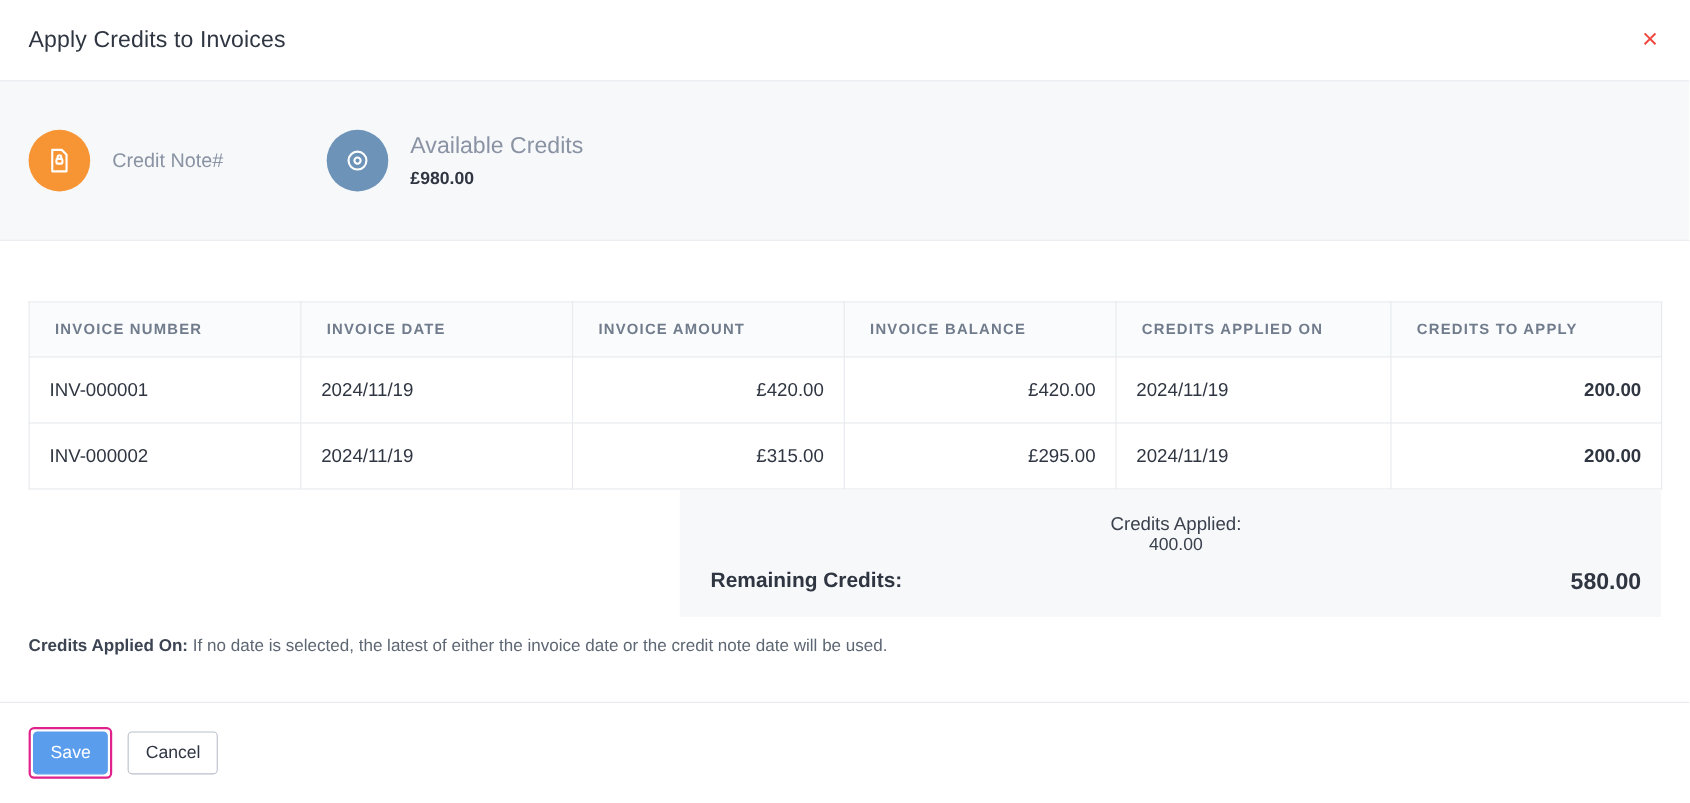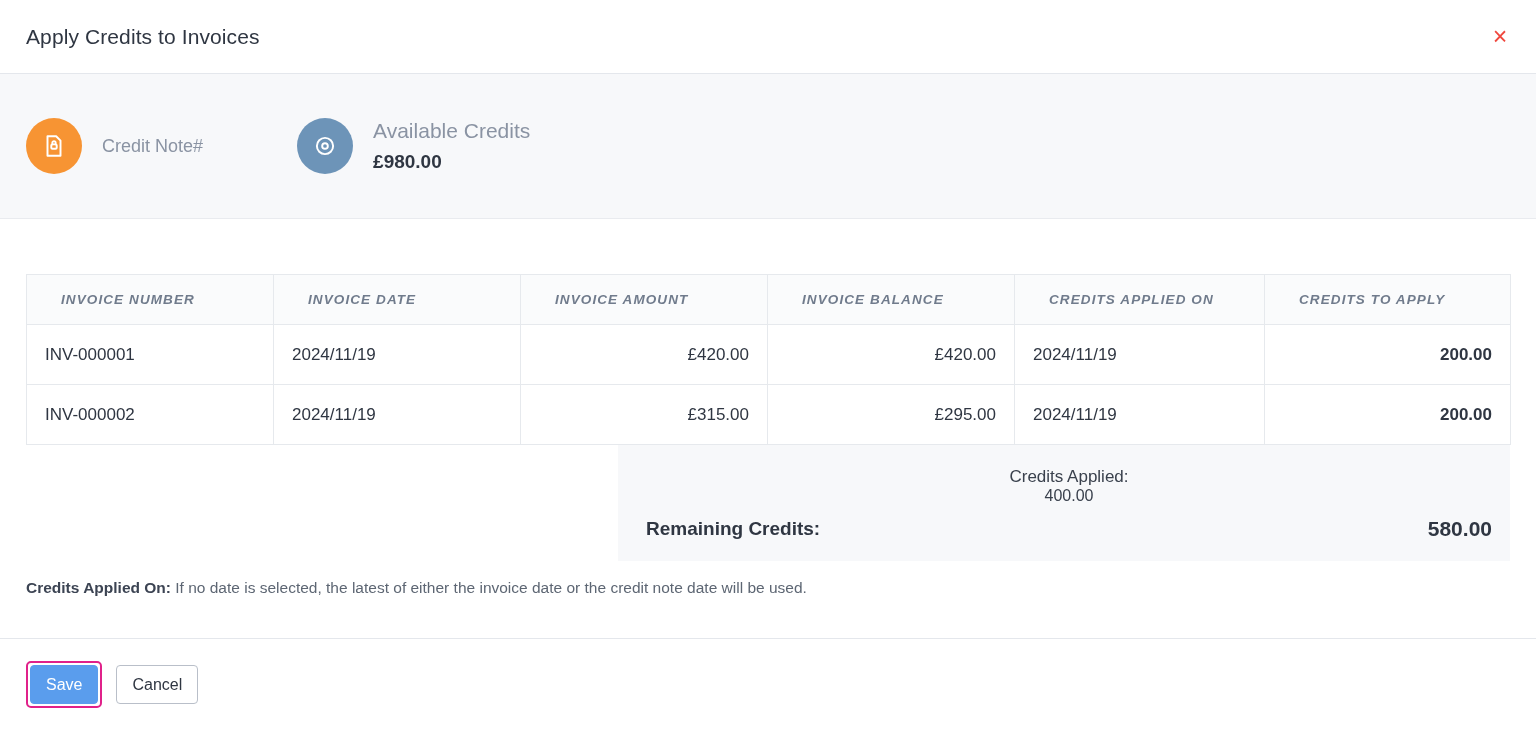--- a/index.html
+++ b/index.html
@@ -83,21 +83,21 @@
   .icon-orange { background: #f79433; }
   .icon-blue   { background: #6d94b8; }
 
   .summary-text { margin-left: 20px; }
   .summary-label {
     font-size: 21px;
     color: #8a93a3;
     line-height: 1.45;
   }
   .summary-value {
-    font-size: 19px;
+    font-size: 16px;
     color: #2f3642;
     font-weight: 700;
     line-height: 1.45;
     margin-top: 2px;
   }
   .credit-note-label {
     font-size: 18px;
     color: #8a93a3;
     margin-left: 20px;
   }
@@ -115,25 +115,24 @@
     table-layout: fixed;
   }
   table.invoice-table th {
     font-size: 13.5px;
     font-weight: 700;
     letter-spacing: 1.1px;
     color: #707b8c;
     text-transform: uppercase;
     background: #fafbfc;
     border: 1px solid #e6e9ed;
-    padding: 15px 34px;
+    padding: 15px 23px;
     height: 50px;
     text-align: left;
     white-space: nowrap;
-    font-style: italic;
   }
   table.invoice-table td {
     font-size: 17px;
     color: #2f3642;
     border: 1px solid #e6e9ed;
     padding: 17px 18px;
     height: 60px;
     background: #fff;
   }
   .ta-right { text-align: right; }

